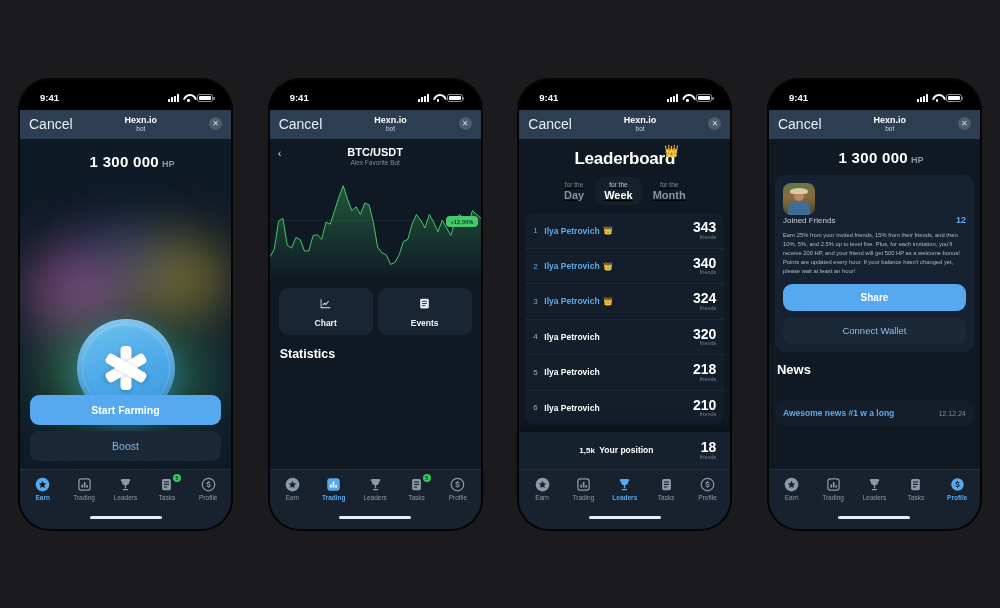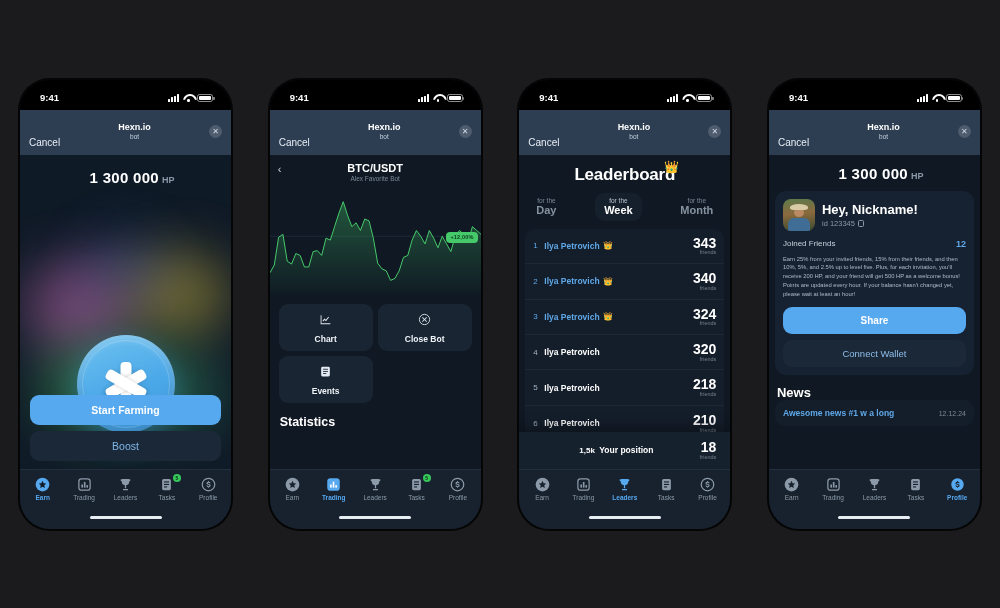--- a/index.html
+++ b/index.html
@@ -45,21 +45,21 @@
   .batt { width: 16px; height: 8px; border: 1px solid rgba(255,255,255,.55); border-radius: 2.5px; position: relative; padding: 1px; }
   .batt span { display:block; height:100%; background:#fff; border-radius:1px; }
   .batt::after { content:""; position:absolute; right:-2.5px; top:2.5px; width:1.5px; height:3px; background:rgba(255,255,255,.5); border-radius:0 1px 1px 0; }
 
   
   .navbar {
     background: #2d3d52; color: #fff; flex: 0 0 auto;
     display: flex; align-items: center; justify-content: space-between;
     padding: 6px 9px 7px; position: relative; z-index: 4;
   }
-  .nav-cancel { font-size: 10px; color: #e8eef5; margin-top: 21px; }
+  .nav-cancel { font-size: 14px; color: #e8eef5; }
   .nav-title { text-align: center; line-height: 1.08; }
   .nav-title .t1 { font-size: 9px; font-weight: bold; display:block; }
   .nav-title .t2 { font-size: 6.5px; color: #c6d2e0; display:block; }
   .nav-close {
     width: 13px; height: 13px; border-radius: 50%;
     background: rgba(255,255,255,.16); color: #cfd9e6;
     display: flex; align-items: center; justify-content: center;
     font-size: 8px; line-height: 1;
   }
 
@@ -151,21 +151,21 @@
   .gcell .gi { color: #e3eaf2; }
   .gcell .gi svg { width: 13px; height: 13px; fill: currentColor; }
   .gcell .gl { font-size: 8.5px; color: #eef3f8; font-weight: bold; }
   .sec-title { font-size: 12.5px; font-weight: bold; color: #fff; padding: 12px 10px 0; }
 
   
   .p3 .body { background: #0f1823; }
   .lb-title { text-align: center; padding: 10px 0 2px; position: relative; }
   .lb-title .txt { font-size: 17px; font-weight: bold; color: #fff; letter-spacing: -.2px; }
   .lb-title .crown { position: absolute; top: 5px; left: 50%; margin-left: 40px; font-size: 12px; }
-  .seg { display: flex; justify-content: space-between; gap: 12px; padding: 6px 8px 8px; }
+  .seg { display: flex; justify-content: center; gap: 2px; padding: 6px 8px 8px; text-decoration: underline; }
   .seg-item { padding: 4px 9px; border-radius: 9px; text-align: center; line-height: 1.15; }
   .seg-item .s1 { font-size: 6.5px; color: #7c8998; display:block; }
   .seg-item .s2 { font-size: 11px; font-weight: bold; color: #86929f; display:block; }
   .seg-item.on { background: #16202c; }
   .seg-item.on .s1 { color: #b9c4d0; }
   .seg-item.on .s2 { color: #fff; }
   .lb-card { background: #141e2b; margin: 0 6px; border-radius: 10px; overflow: hidden; }
   .lb-row { display:flex; align-items:center; padding: 7px 8px; border-bottom: 1px solid #1d2835; }
   .lb-row:last-child { border-bottom: none; }
   .lb-rank { font-size: 8px; color: #9fb0c2; width: 11px; }
@@ -191,28 +191,28 @@
     width: 32px; height: 32px; border-radius: 8px; flex: 0 0 auto;
     background: linear-gradient(175deg,#5d7a4a 0%,#8a6a3e 45%,#3d4a30 100%);
     position: relative; overflow: hidden;
   }
   .avatar .hat { position:absolute; left:7px; top:5px; width:18px; height:6px; background:#d9cba6; border-radius:50% 50% 30% 30%; }
   .avatar .face { position:absolute; left:11px; top:9px; width:10px; height:9px; background:#b98a63; border-radius:50%; }
   .avatar .body2 { position:absolute; left:5px; bottom:0; width:22px; height:13px; background:#3f6d96; border-radius:6px 6px 0 0; }
   .prof-greet { font-size: 13px; font-weight: bold; color: #fff; }
   .prof-id { font-size: 7.5px; color: #8b98a6; margin-top: 2px; display:flex; align-items:center; gap:3px; }
   .copy-ico { width: 6px; height: 7px; border: 1px solid #8b98a6; border-radius: 1.5px; display:inline-block; }
-  .joined { display:flex; justify-content: space-between; align-items:center; margin-top: 8px; }
+  .joined { display:flex; justify-content: space-between; align-items:center; margin-top: 0; }
   .joined .jl { font-size: 8px; color: #c7d1dc; }
   .joined .jv { font-size: 9px; color: #5fa8e8; font-weight: bold; }
   .prof-text { font-size: 5.8px; color: #aebbc8; line-height: 1.55; margin-top: 6px; }
   .btn-share { background: #56a8ef; color:#fff; text-align:center; border-radius: 9px; padding: 8px 0; font-size: 10px; font-weight: bold; margin-top: 8px; }
   .btn-wallet { background: #1b2838; color:#8fbde9; text-align:center; border-radius: 9px; padding: 8px 0; font-size: 9.5px; margin-top: 6px; }
   .news-title { font-size: 13px; font-weight: bold; color: #fff; padding: 10px 8px 0; }
-  .news-card { background: #141e2b; margin: 0 6px 0; border-radius: 10px; padding: 8px; display:flex; align-items:center; gap:6px; }
+  .news-card { background: #141e2b; margin: 23px 6px 0; border-radius: 10px; padding: 8px; display:flex; align-items:center; gap:6px; }
   .news-h { font-size: 8.5px; font-weight: bold; color: #5fa8e8; }
   .news-d { font-size: 7px; color: #7c8895; margin-left: auto; }
 </style>
 </head>
 <body>
 
 <div class="stage">
 
   <div class="phone p1">
     <div class="screen">
@@ -367,27 +367,20 @@
         <div class="grid2">
           <div class="gcell">
             <span class="gi"><svg viewBox="0 0 24 24">
                   <path d="M3 4h1.6v15H21v1.6H3z"></path>
                   <path d="M6.5 14.5l3.6-4.2 2.6 2.2 4.5-5.6 1.3 1.1-5.6 7-2.6-2.2-2.6 3z"></path>
                 </svg></span>
             <span class="gl">Chart</span>
           </div>
           <div class="gcell">
             <span class="gi"><svg viewBox="0 0 24 24">
-                  <circle cx="12" cy="12" r="9.5" fill="none" stroke="currentColor" stroke-width="1.6"></circle>
-                  <path d="M8.6 7.5l3.4 3.4 3.4-3.4 1.1 1.1L13.1 12l3.4 3.4-1.1 1.1-3.4-3.4-3.4 3.4-1.1-1.1L10.9 12 7.5 8.6z"></path>
-                </svg></span>
-            <span class="gl">Close Bot</span>
-          </div>
-          <div class="gcell">
-            <span class="gi"><svg viewBox="0 0 24 24">
                   <rect x="4" y="3" width="16" height="18" rx="2.5"></rect>
                   <rect x="7.5" y="7" width="9" height="1.6" fill="#1a2533"></rect>
                   <rect x="7.5" y="11" width="9" height="1.6" fill="#1a2533"></rect>
                   <rect x="7.5" y="15" width="6" height="1.6" fill="#1a2533"></rect>
                 </svg></span>
             <span class="gl">Events</span>
           </div>
         </div>
         <div class="sec-title">Statistics</div>
       </div>
@@ -639,27 +632,20 @@
         <div class="balance" style="padding-top:10px">
           <span class="num">1 300 000</span><span class="unit">HP</span>
         </div>
         <div class="prof-card">
           <div class="prof-head">
             <div class="avatar">
               <span class="body2"></span>
                 <span class="face"></span>
                 <span class="hat"></span>
             </div>
-            <div>
-              <div class="prof-greet">Hey, Nickname!</div>
-              <div class="prof-id">
-                <span>id 123345</span>
-                <span class="copy-ico"></span>
-              </div>
-            </div>
           </div>
           <div class="joined">
             <span class="jl">Joined Friends</span>
             <span class="jv">12</span>
           </div>
           <div class="prof-text">Earn 25% from your invited friends, 15% from their friends, and then 10%, 5%, and 2.5% up to level five. Plus, for each invitation, you'll receive 200 HP, and your friend will get 500 HP as a welcome bonus! Points are updated every hour. If your balance hasn't changed yet, please wait at least an hour!</div>
           <div class="btn-share">Share</div>
           <div class="btn-wallet">Connect Wallet</div>
         </div>
         <div class="news-title">News</div>

